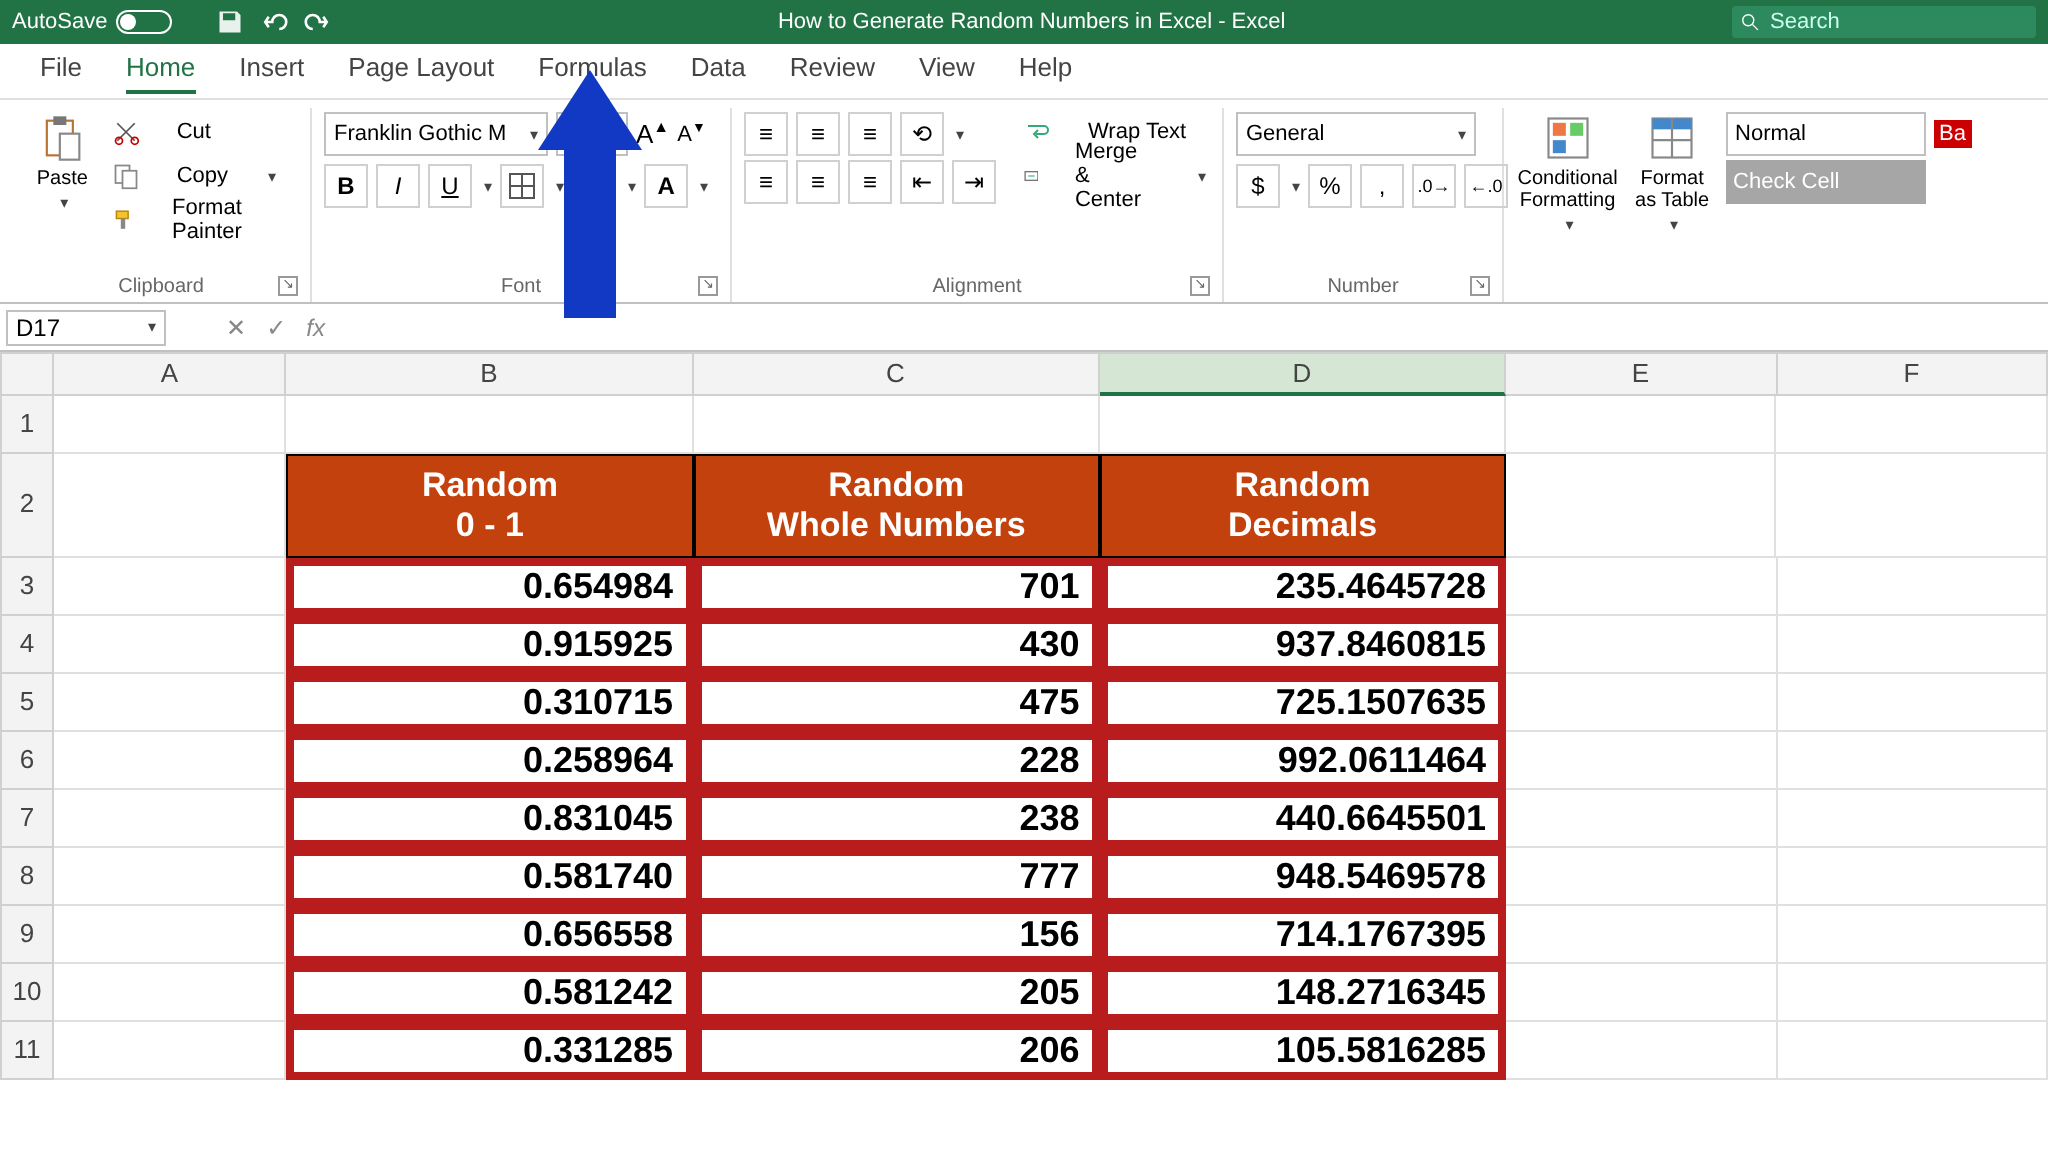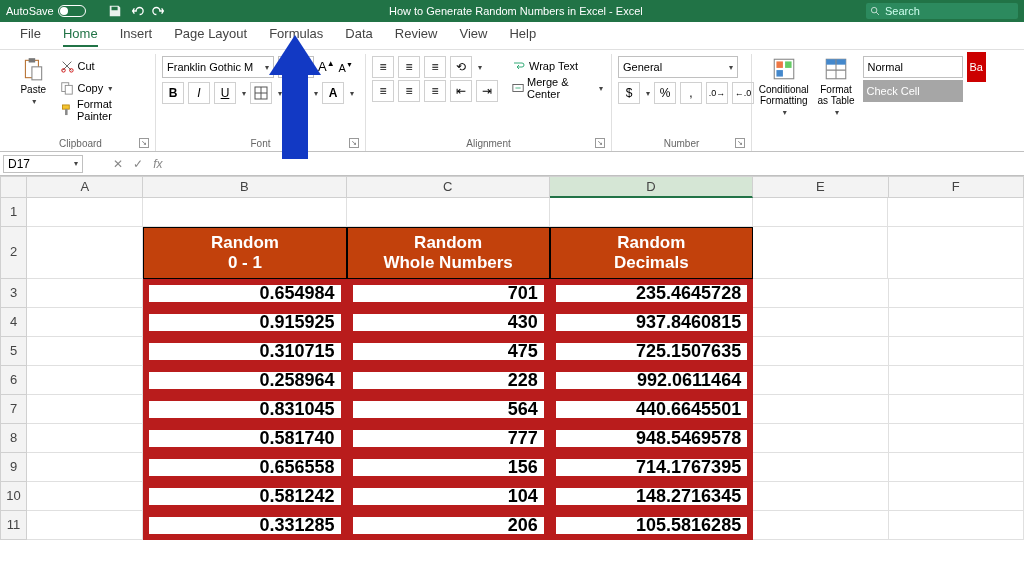--- a/index.html
+++ b/index.html
@@ -18,21 +18,21 @@
   .tab { font-size: 13px; color: #444; padding: 4px 0; cursor: pointer; }
   .tab.active { color: #217346; border-bottom: 2px solid #217346; font-weight: 400; }
 
   .ribbon { height: 102px; background: #fff; border-bottom: 1px solid #c0c0c0; display: flex; padding: 4px 6px 0 6px; }
   .rgroup { display: flex; flex-direction: column; justify-content: space-between; border-right: 1px solid #e0e0e0; padding: 0 6px 1px 6px; }
   .rgroup .gbody { flex: 1; display: flex; align-items: flex-start; gap: 4px; padding-top: 2px; }
   .rgroup .glabel { text-align: center; font-size: 10px; color: #666; padding: 1px 0; position: relative; }
   .dlaunch { position: absolute; right: 0; bottom: 2px; width: 10px; height: 10px; border: 1px solid #999; font-size: 7px; line-height: 8px; text-align: center; color: #666; }
   .bigbtn { display: flex; flex-direction: column; align-items: center; width: 44px; font-size: 10px; gap: 2px; }
   .bigbtn .bigicon { width: 26px; height: 26px; }
-  .minibtn { display: flex; align-items: center; gap: 3px; font-size: 11px; height: 20px; padding: 0 2px; }
+  .minibtn { display: flex; align-items: center; gap: 18px; font-size: 11px; height: 20px; padding: 0 2px; }
   .minicol { display: flex; flex-direction: column; gap: 2px; }
   .col { display: flex; flex-direction: column; gap: 2px; }
   .row { display: flex; gap: 4px; align-items: center; height: 22px; }
   .squarebtn { width: 22px; height: 22px; border: 1px solid #d0d0d0; display: flex; align-items: center; justify-content: center; font-size: 12px; }
   .dd { font-size: 8px; color: #444; padding-left: 2px; }
   .fontbox, .sizebox, .numfmt { border: 1px solid #c0c0c0; height: 22px; font-size: 11px; padding: 0 4px; display: flex; align-items: center; justify-content: space-between; }
   .fontbox { width: 112px; }
   .sizebox { width: 36px; }
   .numfmt { width: 120px; }
   .stylebox1 { border: 1px solid #c0c0c0; width: 100px; height: 22px; font-size: 11px; padding: 0 4px; display: flex; align-items: center; }
@@ -44,33 +44,33 @@
 
   .sheet { position: relative; }
   .colheads { display: flex; height: 22px; }
   .rowheadspacer { width: 28px; border: 1px solid #d0d0d0; background: #f3f3f3; }
   .ch { border: 1px solid #d0d0d0; border-left: none; background: #f3f3f3; text-align: center; font-size: 13px; line-height: 20px; color: #444; }
   .ch.selected { background: #d5e6d5; border-bottom: 2px solid #217346; }
   .gridrow { display: flex; height: 29px; }
   .rh { width: 28px; border: 1px solid #d0d0d0; border-top: none; background: #f3f3f3; text-align: center; font-size: 13px; line-height: 27px; color: #444; }
   .cell { border: 1px solid #e0e0e0; border-top: none; border-left: none; font-size: 15px; padding: 0 6px; display: flex; align-items: center; justify-content: flex-end; }
   .hdrcell { background: #c2410c; color: #fff; font-weight: 700; font-size: 17px; justify-content: center; text-align: center; line-height: 1.15; border-color: #000; border: 1px solid #000; }
-  .datacell { border: 6px solid #b91c1c; font-weight: 700; font-size: 18px; color: #000; }
+  .datacell { border: 4px solid #b91c1c; font-weight: 700; font-size: 18px; color: #000; }
   .gridrow.hrow { height: 52px; }
   .cA { width: 120px; }
   .cB { width: 210px; }
   .cC { width: 210px; }
   .cD { width: 210px; }
   .cE { width: 140px; }
   .cF { width: 140px; }
 
   .arrow { position: absolute; left: 269px; top: 35px; width: 52px; height: 124px; pointer-events: none; }
   .arrow-head { width: 0; height: 0; border-left: 26px solid transparent; border-right: 26px solid transparent; border-bottom: 40px solid #1239c4; }
   .arrow-stem { width: 26px; height: 84px; background: #1239c4; margin: 0 auto; }
-  .cut-partial { background: #c00; color: #fff; font-size: 11px; padding: 2px 3px; height: 30px; display: flex; align-items: center; }
+  .cut-partial { background: #c00; color: #fff; font-size: 11px; padding: 2px 3px; height: 14px; display: flex; align-items: center; }
 </style>
 </head>
 <body>
 
 <div class="titlebar">
   <div class="autosave-wrap">
     <span>AutoSave</span>
     <span class="toggle">
         <span class="toggle-knob"></span>
       </span>
@@ -383,21 +383,21 @@
         <div class="cell datacell cB">0.258964</div>
         <div class="cell datacell cC">228</div>
         <div class="cell datacell cD">992.0611464</div>
         <div class="cell cE"></div>
         <div class="cell cF"></div>
       </div>
       <div class="gridrow">
         <div class="rh">7</div>
         <div class="cell cA"></div>
         <div class="cell datacell cB">0.831045</div>
-        <div class="cell datacell cC">564</div>
+        <div class="cell datacell cC">238</div>
         <div class="cell datacell cD">440.6645501</div>
         <div class="cell cE"></div>
         <div class="cell cF"></div>
       </div>
       <div class="gridrow">
         <div class="rh">8</div>
         <div class="cell cA"></div>
         <div class="cell datacell cB">0.581740</div>
         <div class="cell datacell cC">777</div>
         <div class="cell datacell cD">948.5469578</div>
@@ -410,21 +410,21 @@
         <div class="cell datacell cB">0.656558</div>
         <div class="cell datacell cC">156</div>
         <div class="cell datacell cD">714.1767395</div>
         <div class="cell cE"></div>
         <div class="cell cF"></div>
       </div>
       <div class="gridrow">
         <div class="rh">10</div>
         <div class="cell cA"></div>
         <div class="cell datacell cB">0.581242</div>
-        <div class="cell datacell cC">104</div>
+        <div class="cell datacell cC">205</div>
         <div class="cell datacell cD">148.2716345</div>
         <div class="cell cE"></div>
         <div class="cell cF"></div>
       </div>
       <div class="gridrow">
         <div class="rh">11</div>
         <div class="cell cA"></div>
         <div class="cell datacell cB">0.331285</div>
         <div class="cell datacell cC">206</div>
         <div class="cell datacell cD">105.5816285</div>

